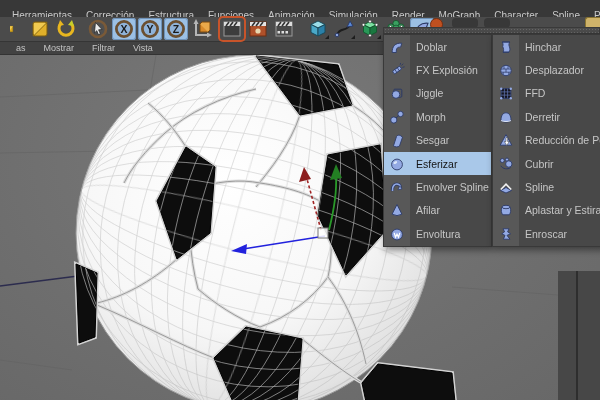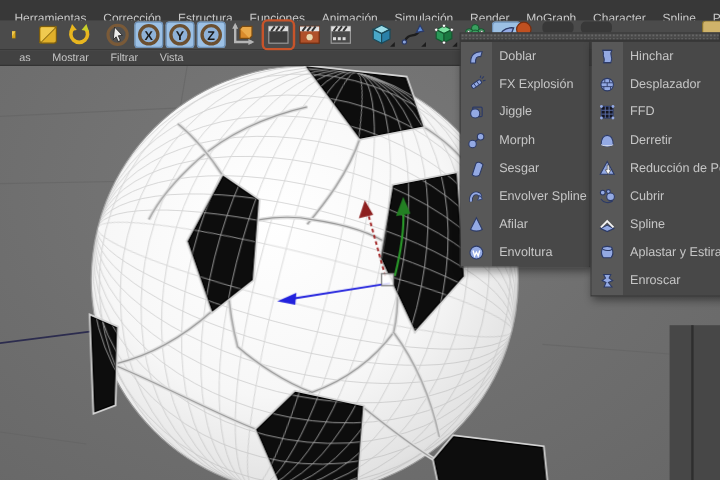--- a/index.html
+++ b/index.html
@@ -469,20 +469,29 @@
           <span class="dlabel">Morph</span>
         </div>
         <div class="defrow">
           <span class="dicon">
             <svg width="16" height="16" viewBox="0 0 16 16">
               <path d="M4.5,13.8 L7.5,4.5 C8,3 10.5,2.8 11.8,3.8 L13.5,5.2 L10.5,14 C9,15.2 5.8,15.2 4.5,13.8 Z" fill="#93a9e3" stroke="#2c3a66" stroke-width="0.9"></path>
             </svg>
           </span>
           <span class="dlabel">Sesgar</span>
         </div>
+        <div class="defrow hl">
+          <span class="dicon">
+            <svg width="16" height="16" viewBox="0 0 16 16">
+              <circle cx="8" cy="8.5" r="5.4" fill="#93a9e3" stroke="#2c3a66" stroke-width="0.9"></circle>
+              <ellipse cx="6.3" cy="6.6" rx="2" ry="1.2" fill="#dbe6f8" transform="rotate(-28 6.3 6.6)"></ellipse>
+            </svg>
+          </span>
+          <span class="dlabel">Esferizar</span>
+        </div>
         <div class="defrow">
           <span class="dicon">
             <svg width="16" height="16" viewBox="0 0 16 16">
               <path d="M3.5,12 C2.8,7 6,4.2 9.2,5.3 C11.4,6 11.9,8.2 10.6,9.4" fill="none" stroke="#2c3a66" stroke-width="3"></path>
               <path d="M3.5,12 C2.8,7 6,4.2 9.2,5.3 C11.4,6 11.9,8.2 10.6,9.4" fill="none" stroke="#93a9e3" stroke-width="1.6"></path>
               <polygon points="9,10.8 13,10 10.8,6.8" fill="#93a9e3" stroke="#2c3a66" stroke-width="0.7"></polygon>
             </svg>
           </span>
           <span class="dlabel">Envolver Spline</span>
         </div>

